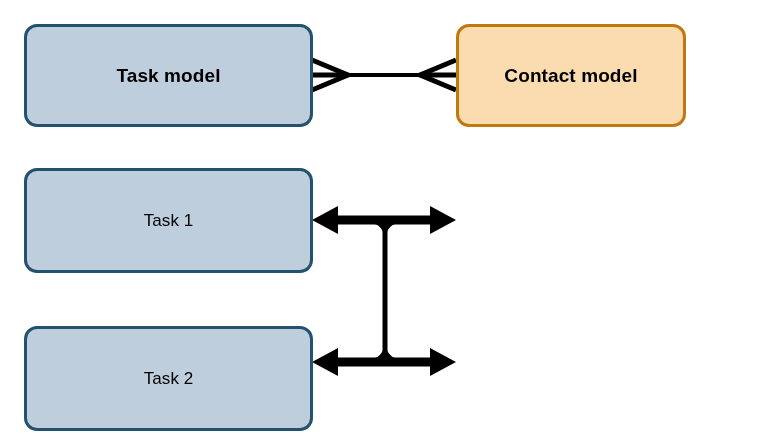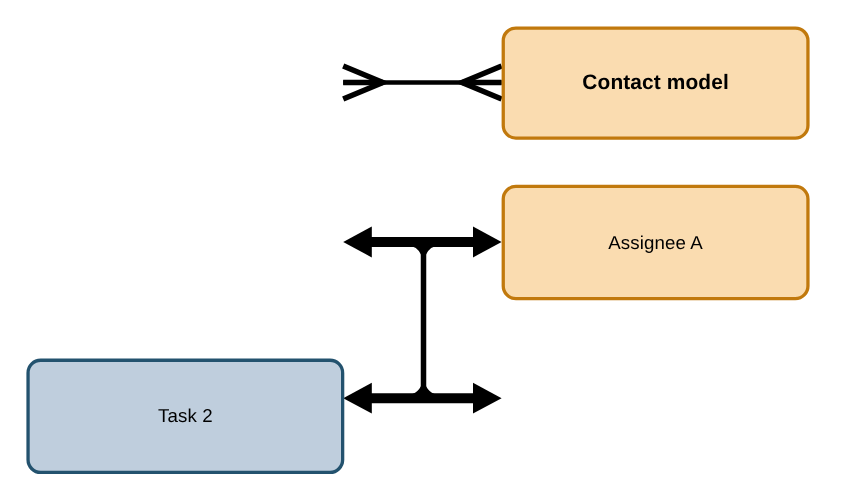--- a/index.html
+++ b/index.html
@@ -59,21 +59,21 @@
     font-weight: bold;
     letter-spacing: 0.1px;
   }
   .node.instance .node-label {
     font-size: 17px;
     font-weight: normal;
     letter-spacing: 0.1px;
   }
   
   .col-left  { left: 24px;  width: 289px; }
-  .col-right { left: 456px; width: 280px; }
+  .col-right { left: 456px; width: 230px; }
   .row-1 { top: 24px;  height: 103px; }
   .row-2 { top: 168px; height: 105px; }
   .row-3 { top: 326px; height: 105px; }
 </style>
 </head>
 <body>
 
 <div id="diagram-canvas">
 
   <svg id="connector-layer" viewBox="0 0 771 446" width="771" height="446" aria-hidden="true">
@@ -103,28 +103,31 @@
       <path d="M 456 220 L 430 206 L 430 234 Z" fill="#000000"></path>
     </g>
 
     <g>
       <line x1="330" y1="362" x2="438" y2="362" stroke="#000000" stroke-width="9"></line>
       <path d="M 312 362 L 338 348 L 338 376 Z" fill="#000000"></path>
       <path d="M 456 362 L 430 348 L 430 376 Z" fill="#000000"></path>
     </g>
   </svg>
 
+  <div class="node blue model col-left row-1">
+    <span class="node-label">Task model</span>
+  </div>
 
   <div class="node orange model col-right row-1">
     <span class="node-label">Contact model</span>
   </div>
 
+  <div class="node blue instance col-left row-2">
+    <span class="node-label">Task 1</span>
+  </div>
 
-  <div class="node orange instance col-right row-2">
-    <span class="node-label">Assignee A</span>
-  </div>
 
   <div class="node blue instance col-left row-3">
     <span class="node-label">Task 2</span>
   </div>
 
 
 </div>
 
 </body></html>

